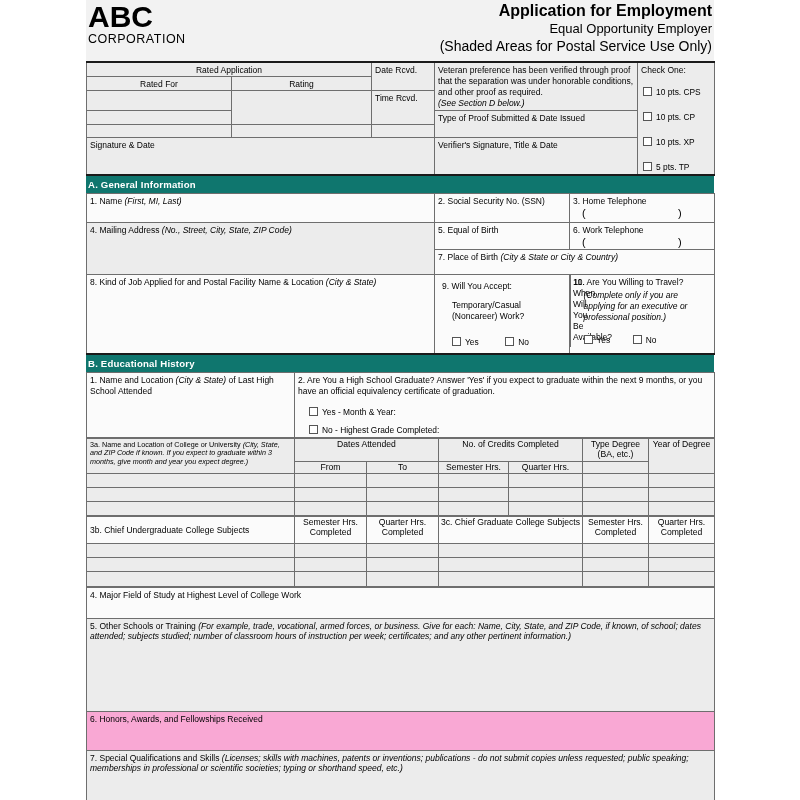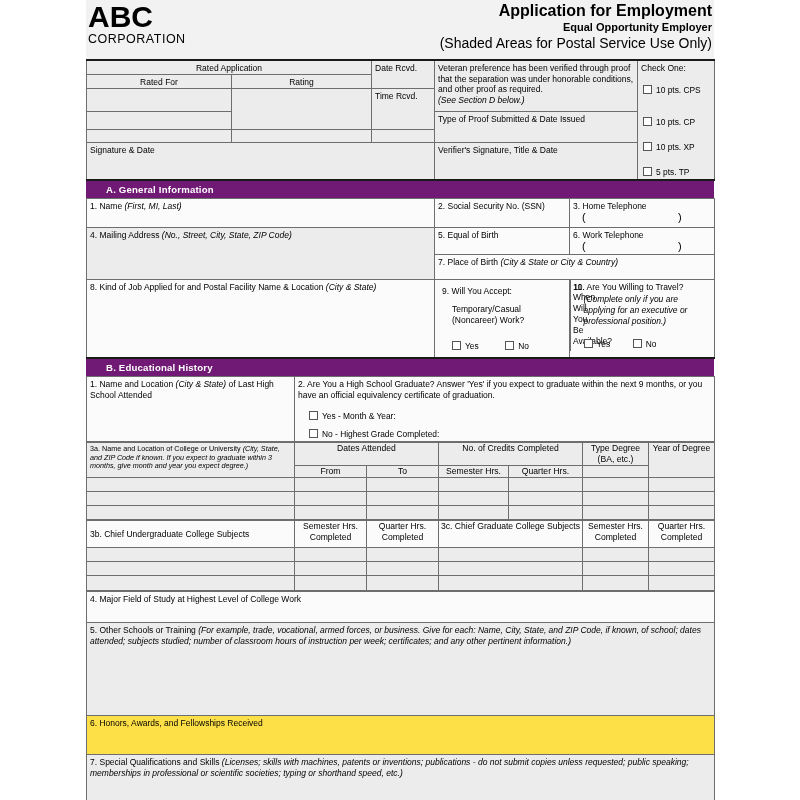--- a/index.html
+++ b/index.html
@@ -48,42 +48,42 @@
     letter-spacing: 0.5px;
     line-height: 1.15;
   }
   .title-block { text-align: right; }
   .title-main {
     font-size: 16px;
     font-weight: bold;
     line-height: 1.1;
   }
   .title-sub {
-    font-size: 11px;
-    font-weight: bold;
+    font-size: 13px;
+    font-weight: normal;
     line-height: 1.35;
   }
   .title-note {
     font-size: 14px;
     line-height: 1.3;
   }
 
   
   .tbl {
     width: 100%;
     border-collapse: collapse;
     table-layout: fixed;
   }
   .tbl td {
     border: 1px solid #6e6e6e;
     vertical-align: top;
     padding: 0;
   }
   .shade  { background: #ececec; }
-  .shade2 { background: #fde047; }
+  .shade2 { background: #f9a8d4; }
   .white  { background: #fbfbfb; }
 
   .lbl {
     font-size: 8.2px;
     line-height: 1.28;
     padding: 2px 3px 0 3px;
     display: block;
   }
   .lbl.mid { font-size: 8.5px; }
   .it { font-style: italic; }
@@ -99,25 +99,25 @@
   
   .rule-top {
     border-top: 2px solid #1a1a1a;
   }
   .rule-bot {
     border-bottom: 2px solid #1a1a1a;
   }
 
   
   .secbar {
-    background: #701a75;
+    background: #0f766e;
     color: #fff;
     font-size: 9.6px;
     font-weight: bold;
-    padding: 3px 0 3px 20px;
+    padding: 3px 0 3px 2px;
     letter-spacing: 0.2px;
   }
 
   
   .cbx {
     display: inline-block;
     width: 7px;
     height: 7px;
     border: 1px solid #555;
     background: #fff;
@@ -178,21 +178,21 @@
         <td class="shade" rowspan="2">
           <span class="lbl mid">Date Rcvd.</span>
         </td>
         <td class="shade" rowspan="3">
           <span class="lbl mid">Veteran preference has been verified through proof that the separation was under honorable conditions, and other proof as required.</span>
           <span class="lbl mid it" style="padding-top:0">(See Section D below.)</span>
         </td>
         <td class="shade" rowspan="6">
           <span class="lbl mid">Check One:</span>
           <div style="padding:5px 0 0 5px">
-            <div style="margin-bottom:14px"><label class="cbline"><span class="cbx"></span><span>10 pts. CPS</span></label></div>
+            <div style="margin-bottom:7px"><label class="cbline"><span class="cbx"></span><span>10 pts. CPS</span></label></div>
             <div style="margin-bottom:7px"><label class="cbline"><span class="cbx"></span><span>10 pts. CP</span></label></div>
             <div style="margin-bottom:7px"><label class="cbline"><span class="cbx"></span><span>10 pts. XP</span></label></div>
             <div><label class="cbline"><span class="cbx"></span><span>5 pts. TP</span></label></div>
           </div>
         </td>
       </tr>
       <tr>
         <td class="shade ctr" style="height:13px">
           <span class="lbl mid ctr">Rated For</span>
         </td>

